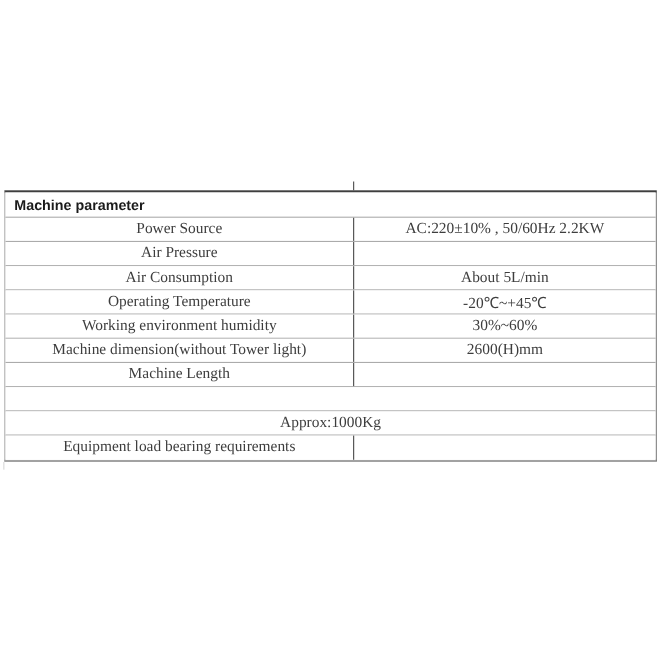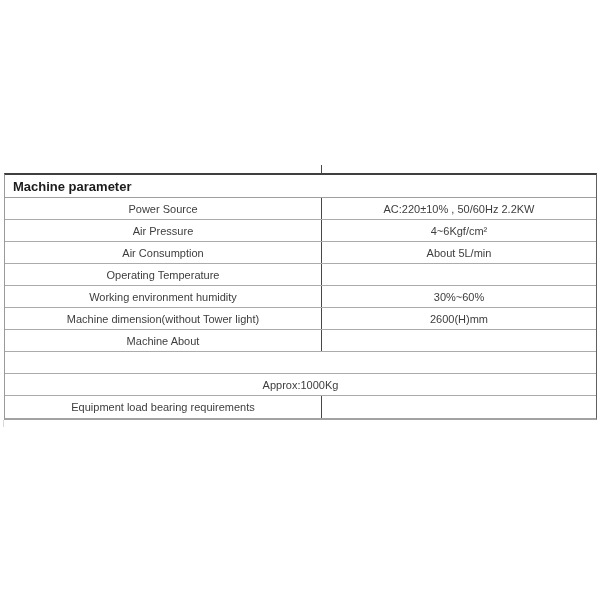--- a/index.html
+++ b/index.html
@@ -53,24 +53,25 @@
     display: flex;
     height: 22px;
     border-bottom: 1px solid #ababab;
     background: #ffffff;
   }
   .data-row:last-child { border-bottom: none; }
   .cell {
     display: flex;
     align-items: center;
     justify-content: center;
-    font-size: 11px;
+    font-size: 14px;
     color: #3d3d3d;
     white-space: nowrap;
     overflow: hidden;
+    font-family: Liberation Serif, serif;
   }
   .cell.label {
     width: 317px;
     border-right: 1px solid #474747;
   }
   .cell.value { flex: 1; }
 </style>
 </head>
 <body>
 
@@ -84,39 +85,39 @@
     <div class="header-row">
       <span>Machine parameter</span>
     </div>
 
     <div class="data-row">
       <div class="cell label">Power Source</div>
       <div class="cell value">AC:220±10% , 50/60Hz 2.2KW</div>
     </div>
     <div class="data-row">
       <div class="cell label">Air Pressure</div>
-      <div class="cell value">4~6Kgf/cm²</div>
     </div>
     <div class="data-row">
       <div class="cell label">Air Consumption</div>
       <div class="cell value">About 5L/min</div>
     </div>
     <div class="data-row">
       <div class="cell label">Operating Temperature</div>
+      <div class="cell value">-20℃~+45℃</div>
     </div>
     <div class="data-row">
       <div class="cell label">Working environment humidity</div>
       <div class="cell value">30%~60%</div>
     </div>
     <div class="data-row">
       <div class="cell label">Machine dimension(without Tower light)</div>
       <div class="cell value">2600(H)mm</div>
     </div>
     <div class="data-row">
-      <div class="cell label">Machine About</div>
+      <div class="cell label">Machine Length</div>
     </div>
     <div class="data-row">
     </div>
     <div class="data-row">
       <div class="cell value">Approx:1000Kg</div>
     </div>
     <div class="data-row">
       <div class="cell label">Equipment load bearing requirements</div>
     </div>
 

